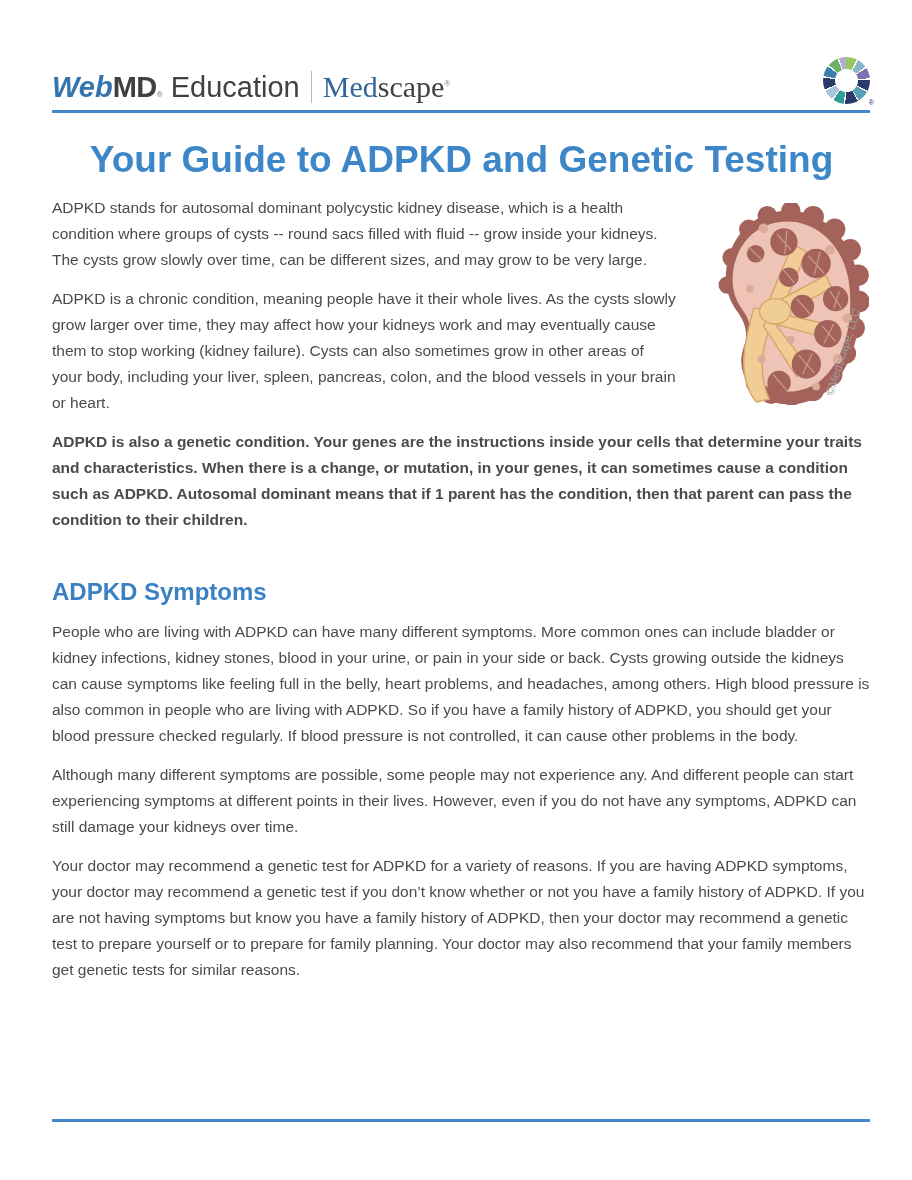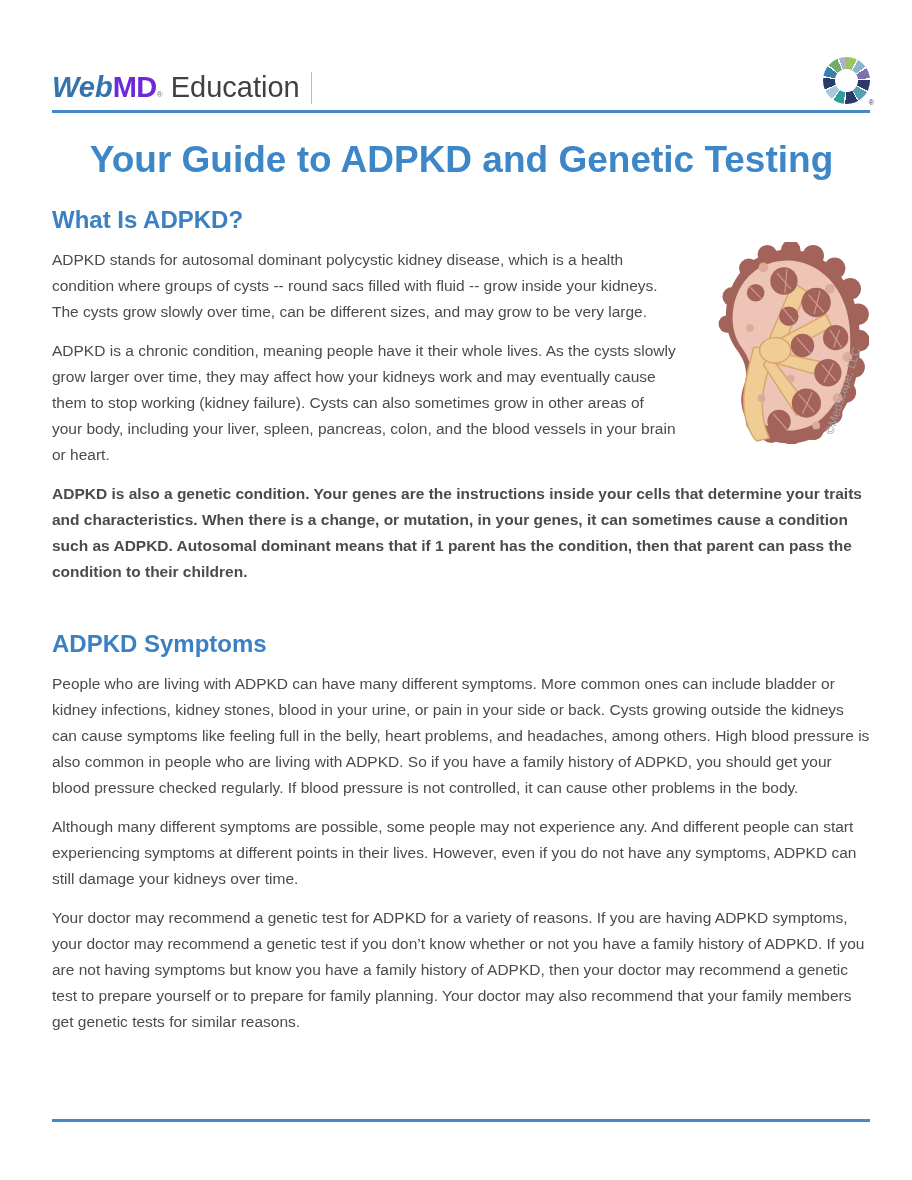--- a/index.html
+++ b/index.html
@@ -4,21 +4,21 @@
 <style>
   html,body{margin:0;padding:0;background:#ffffff;}
   .page{position:relative;width:912px;height:1180px;background:#ffffff;overflow:hidden;
         font-family:"Liberation Sans",sans-serif;}
 
   
   .header{position:absolute;top:50px;left:52px;right:42px;display:flex;
           justify-content:space-between;align-items:flex-end;height:54px;}
   .webmd{display:flex;align-items:baseline;white-space:nowrap;}
   .webmd .web{font-style:italic;font-weight:bold;font-size:29px;color:#3473ad;}
-  .webmd .md{font-weight:bold;font-size:29px;color:#6d28d9;letter-spacing:-0.5px;}
+  .webmd .md{font-weight:bold;font-size:29px;color:#404040;letter-spacing:-0.5px;}
   .webmd .education{font-size:29px;font-weight:400;color:#414042;margin-left:8px;}
   .reg{font-size:8px;vertical-align:super;color:#6d6e71;}
   .logo-divider{width:1px;height:32px;background:#b9bcbe;margin:0 11px;align-self:center;}
   .medscape{font-family:"Liberation Serif",serif;font-size:30px;white-space:nowrap;}
   .medscape .med{color:#33679a;}
   .medscape .scape{color:#414042;}
 
   .pkd{display:flex;align-items:center;gap:10px;}
   .mosaic{position:relative;width:47px;height:47px;border-radius:50%;
     background:conic-gradient(
@@ -58,35 +58,35 @@
 
 <div class="page">
 
   <div class="header">
     <div class="webmd">
       <span class="web">Web</span>
         <span class="md">MD</span>
         <sup class="reg">®</sup>
         <span class="education">Education</span>
       <span class="logo-divider"></span>
+      <span class="medscape"><span class="med">Med</span><span class="scape">scape</span><sup class="reg">®</sup></span>
     </div>
     <div class="pkd">
       <span class="mosaic">
           <span class="pkd-reg">®</span>
         </span>
     </div>
   </div>
 
   <div class="rule rule-top"></div>
 
   <div class="content">
     <h1 class="page-title">Your Guide to ADPKD and Genetic Testing</h1>
 
     <section>
-      <h2 class="section-heading">What Is ADPKD?</h2>
 
       <figure class="kidney-figure">
         <svg viewBox="0 0 180 207" width="176" height="202" aria-hidden="true">
 
           <g fill="#a4635a">
             <path d="M97,8 C135,8 166,40 170,85 C174,128 164,168 138,192 C116,211 82,211 63,193 C50,180 46,163 52,147 C57,134 53,122 45,111 C36,99 32,84 34,67 C38,32 64,8 97,8 Z"></path>
             <circle cx="76" cy="13" r="10"></circle>
               <circle cx="100" cy="8" r="10"></circle>
               <circle cx="123" cy="14" r="11"></circle>
             <circle cx="145" cy="27" r="11"></circle>

